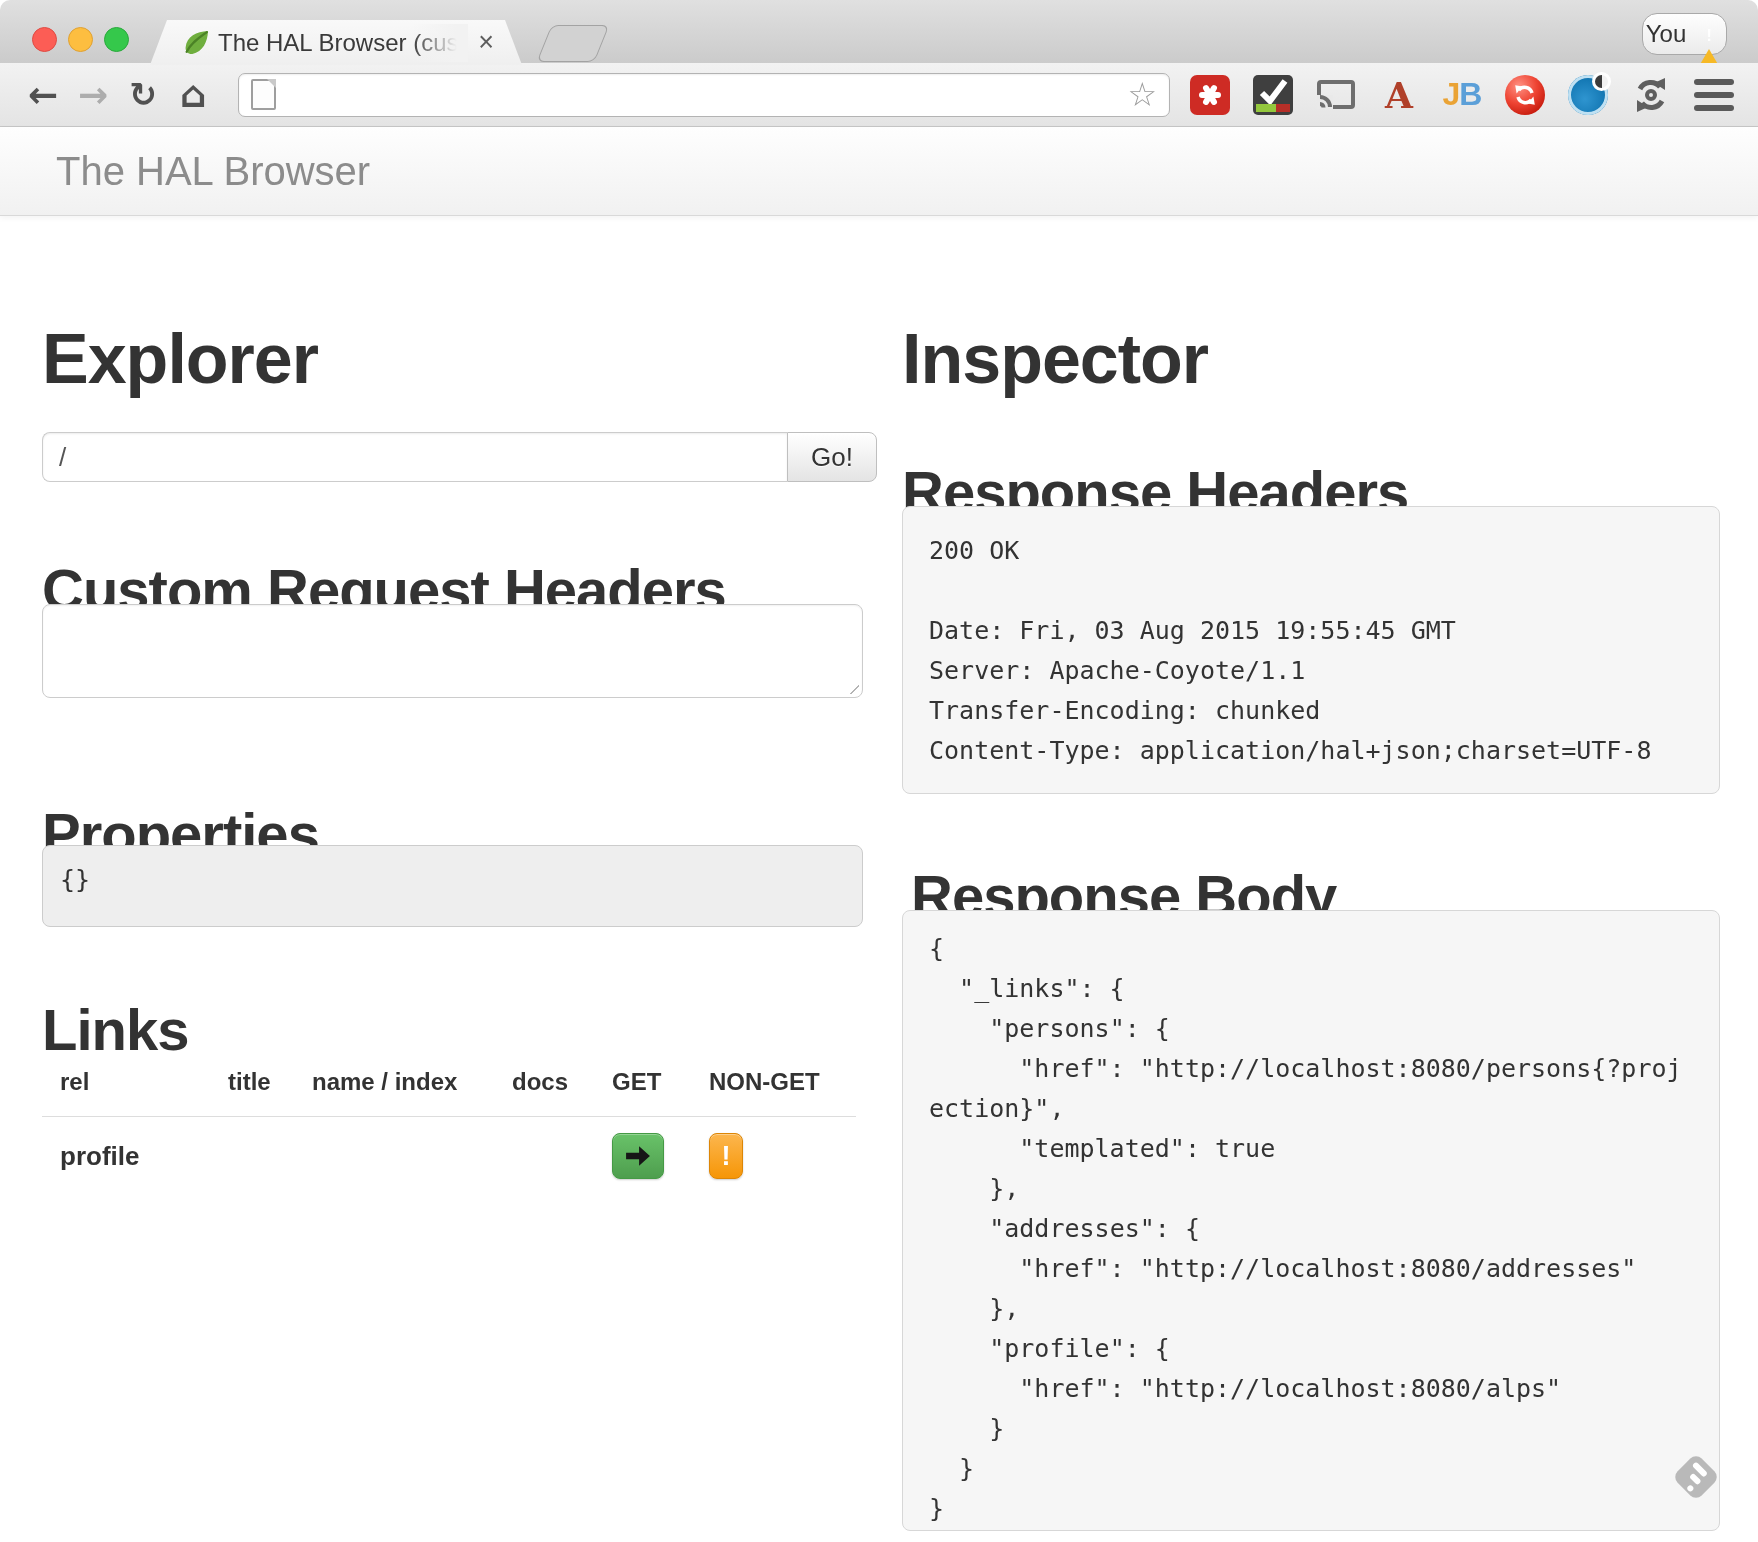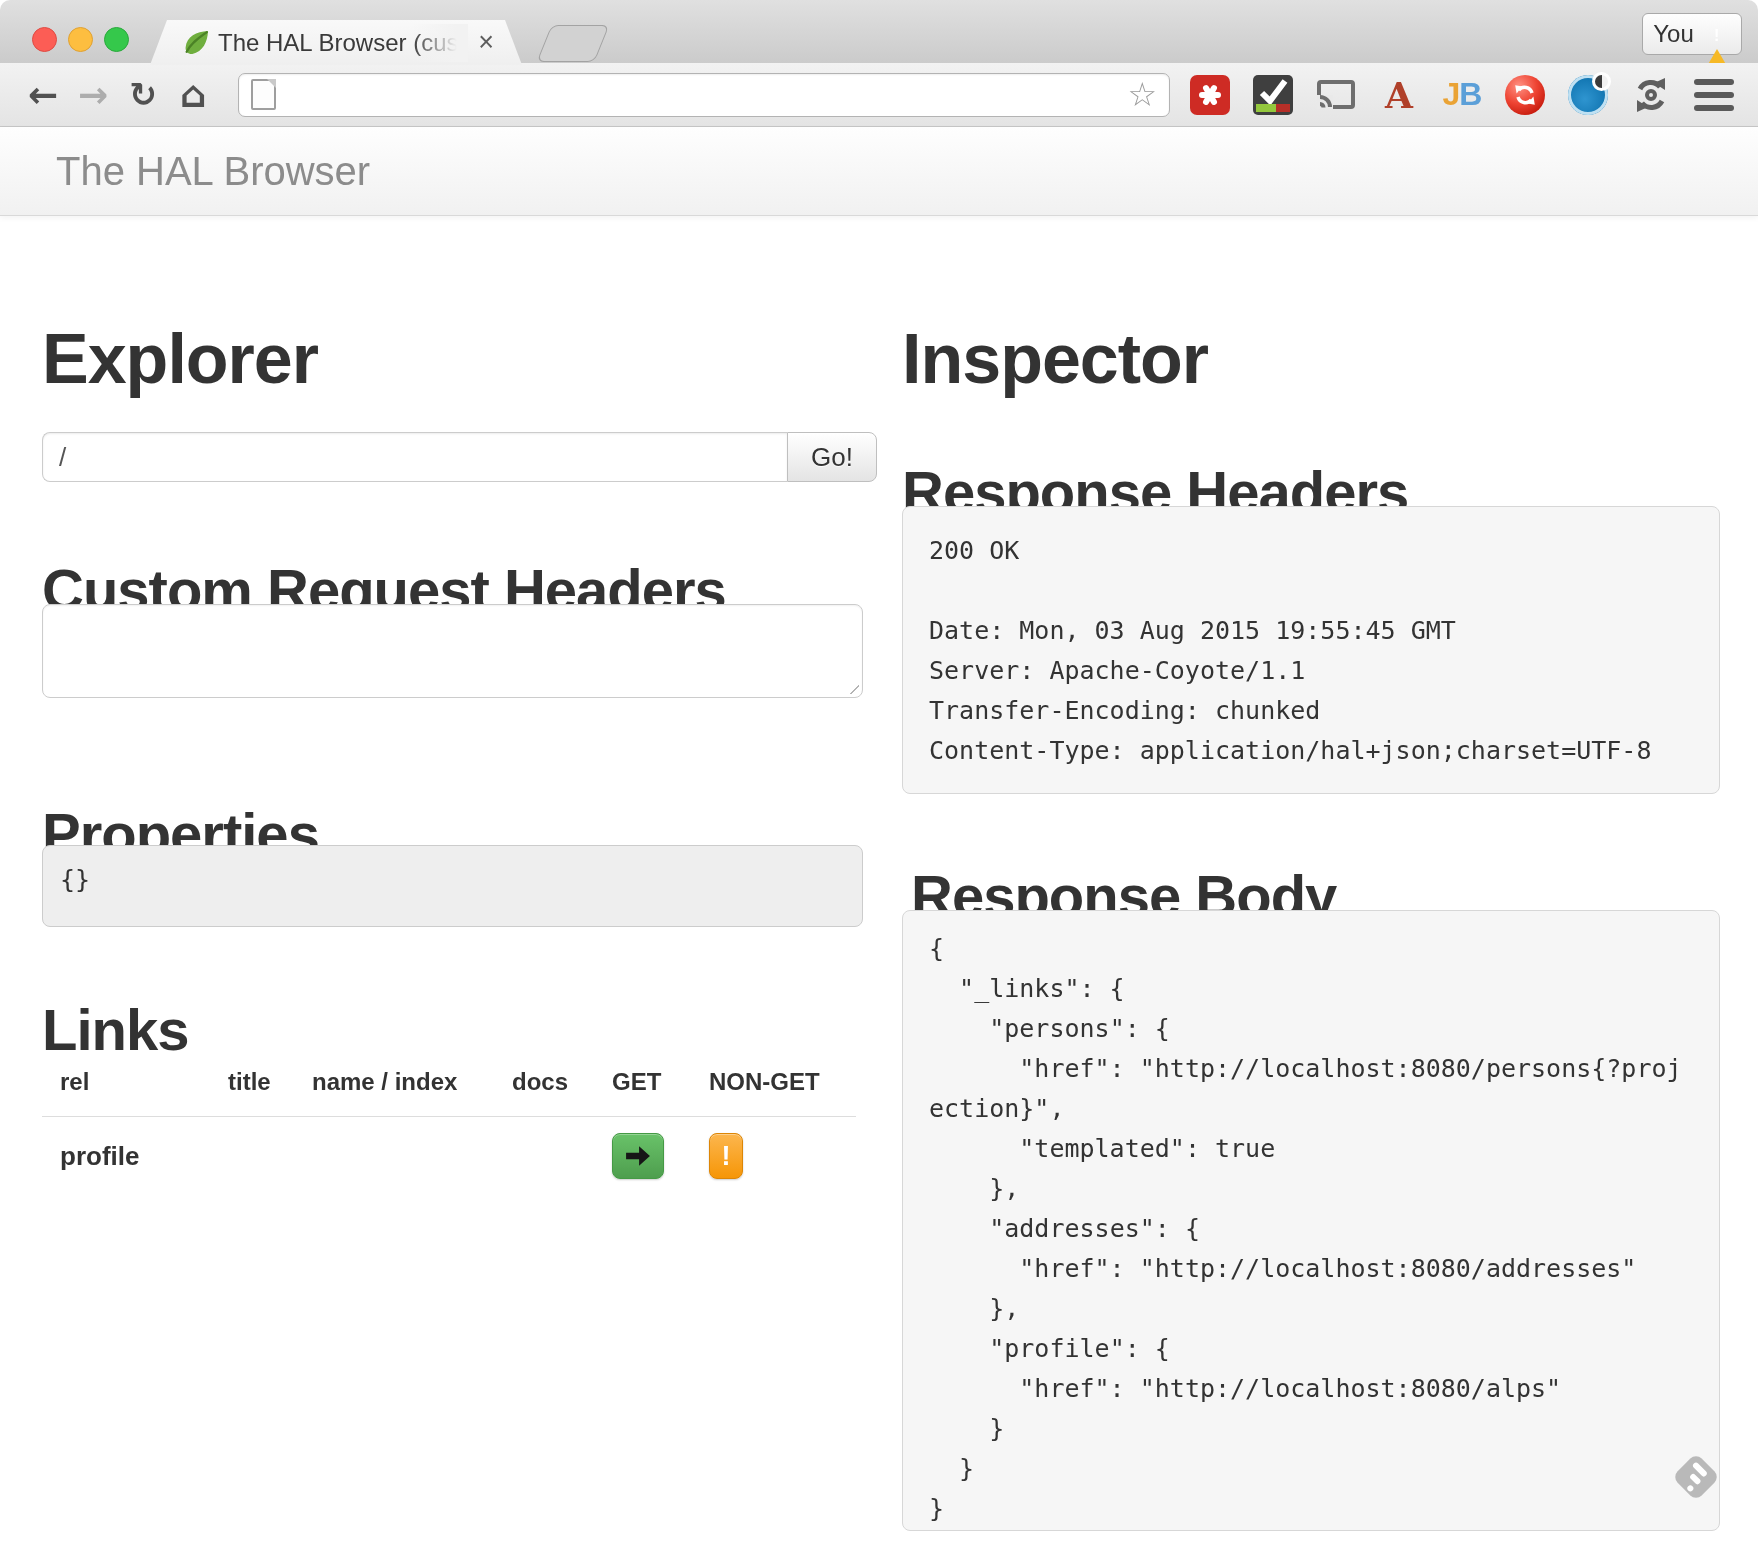--- a/index.html
+++ b/index.html
@@ -19,22 +19,22 @@
     background:linear-gradient(#f9f9f9,#efefef);
     clip-path:polygon(0 100%,17px 0,calc(100% - 17px) 0,100% 100%);z-index:3;}
   .tab-favicon{position:absolute;left:32px;top:8px;width:29px;height:29px;}
   .tab-title{position:absolute;left:68px;top:9px;font-size:24px;color:#3a3a3a;
     width:248px;white-space:nowrap;overflow:hidden;}
   .tab-fade{position:absolute;left:262px;top:4px;width:56px;height:38px;
     background:linear-gradient(90deg,rgba(242,242,242,0),#f2f2f2 80%);}
   .tab-close{position:absolute;right:28px;top:7px;font-size:27px;color:#5d5d5d;line-height:30px;}
   .newtab{position:absolute;left:544px;top:25px;width:56px;height:35px;background:#d2d2d2;
     border:1px solid #a3a3a3;border-radius:7px;transform:skewX(-22deg);}
-  .you-btn{position:absolute;left:1642px;top:13px;width:100px;height:42px;box-sizing:border-box;
-    border:1px solid #a9a9a9;border-radius:6px;background:linear-gradient(#fefefe,#ebebeb);
+  .you-btn{position:absolute;left:1642px;top:13px;width:85px;height:42px;box-sizing:border-box;
+    border:1px solid #a9a9a9;border-radius:15px;background:linear-gradient(#fefefe,#ebebeb);
     display:flex;align-items:center;justify-content:center;gap:9px;font-size:24px;color:#333;}
   .warn{position:relative;width:28px;height:24px;}
   .warn-shape{width:0;height:0;border-left:14px solid transparent;border-right:14px solid transparent;
     border-bottom:24px solid #f6b926;}
   .warn-bang{position:absolute;left:0;right:0;bottom:1px;text-align:center;color:#fff;
     font-weight:bold;font-size:16px;}
   .toolbar{position:absolute;left:0;top:63px;right:0;height:64px;
     background:linear-gradient(#f2f2f2,#e4e4e4);border-bottom:1px solid #c6c6c6;
     display:flex;align-items:center;padding-left:24px;box-sizing:border-box;}
   .navglyph{font-family:"DejaVu Sans",sans-serif;font-weight:bold;width:38px;text-align:center;
@@ -298,21 +298,21 @@
         </td>
     </tr>
   </tbody>
 </table>
 
 <h1 class="h1" id="h-inspector">Inspector</h1>
 
 <h2 class="h2" id="h-rheaders">Response Headers</h2>
 <pre class="prebox" id="rheaders-box">200 OK
 
-Date: Mon, 03 Aug 2015 19:55:45 GMT
+Date: Fri, 03 Aug 2015 19:55:45 GMT
 Server: Apache-Coyote/1.1
 Transfer-Encoding: chunked
 Content-Type: application/hal+json;charset=UTF-8</pre>
 
 <h2 class="h2" id="h-rbody">Response Body</h2>
 <pre class="prebox" id="rbody-box">{
   "_links": {
     "persons": {
       "href": "http://localhost:8080/persons{?projection}",
       "templated": true

